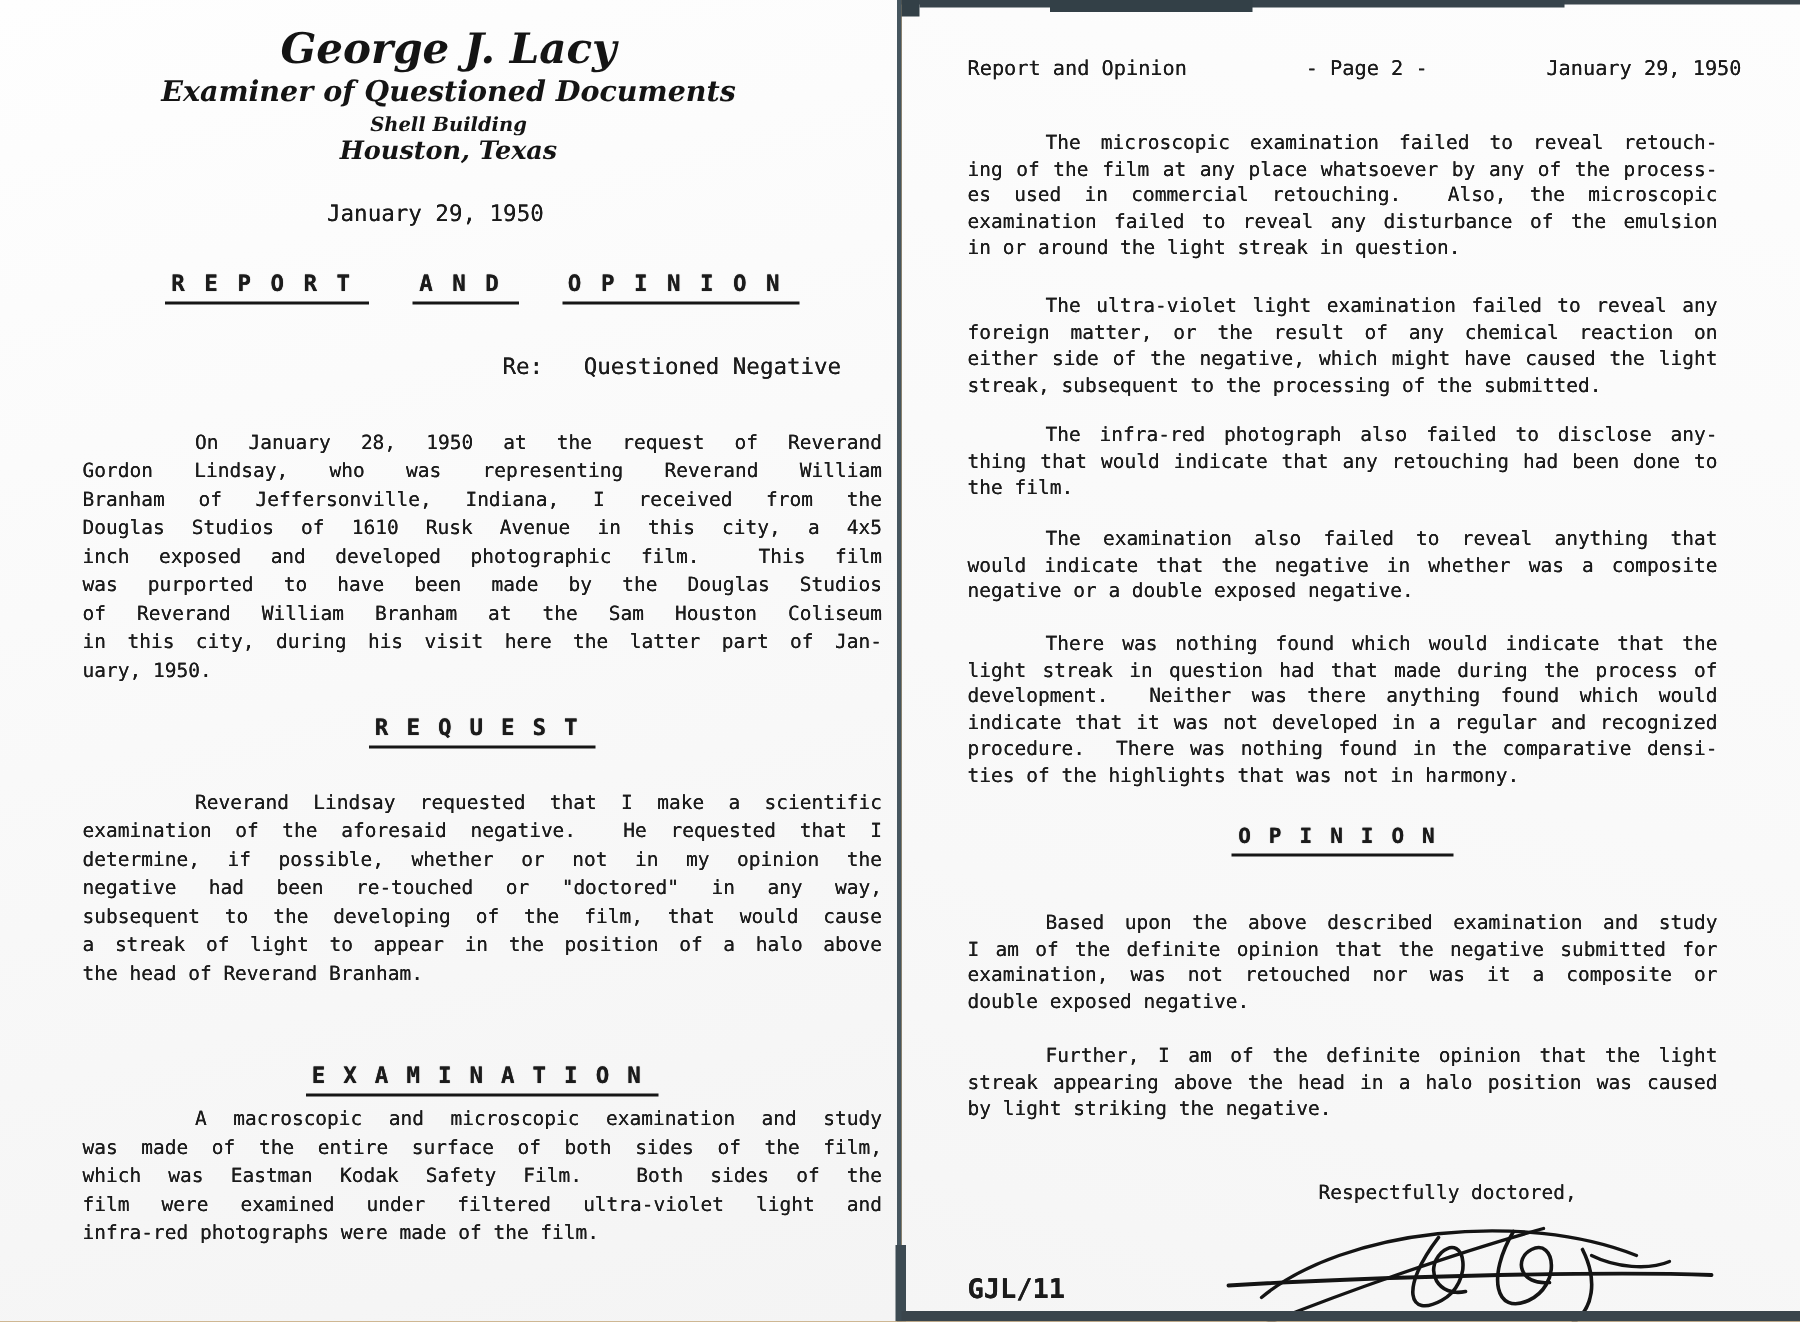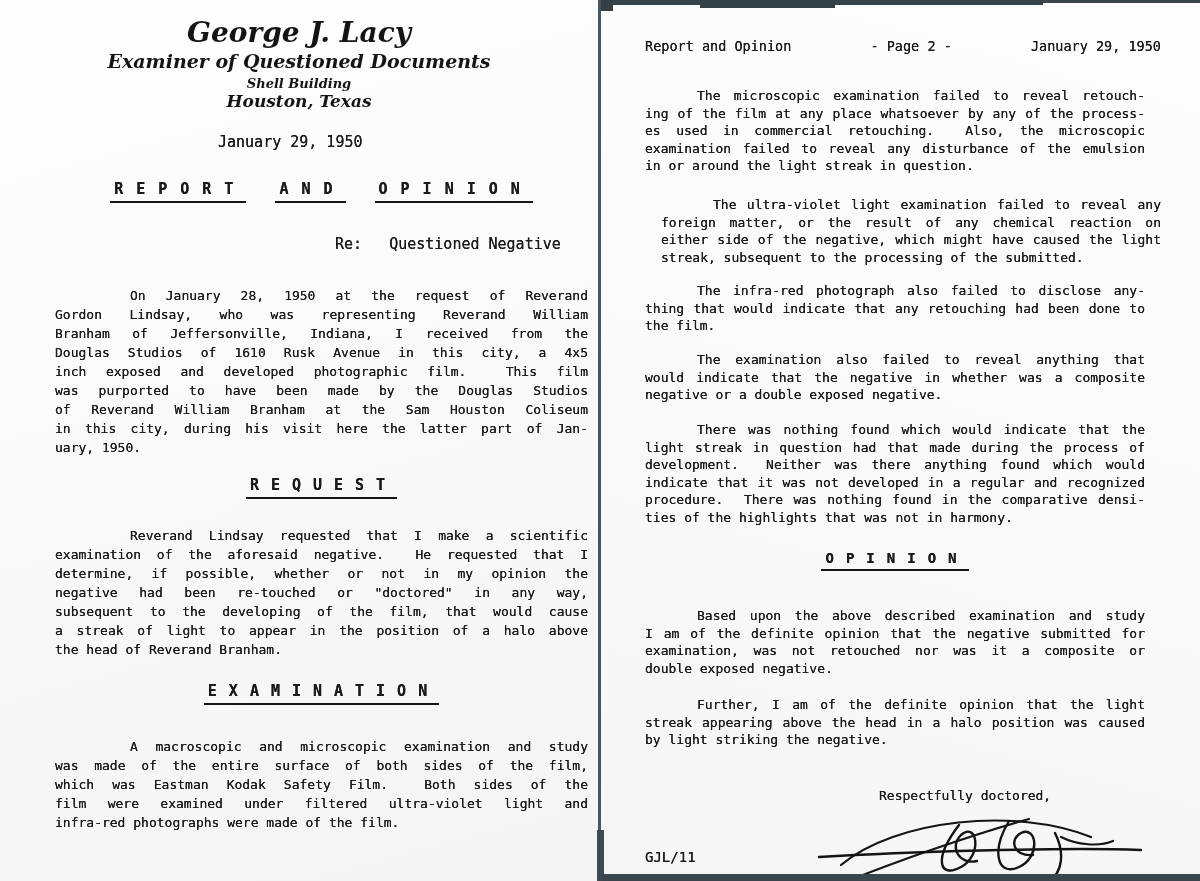--- a/index.html
+++ b/index.html
@@ -35,21 +35,21 @@
   .lh-name{top:16px; font-size:28px;}
   .lh-title{top:50px; font-size:19px;}
   .lh-building{top:76px; font-size:13px;}
   .lh-city{top:91px; font-size:17px;}
 
   .date-line{top:133px; left:218px; font-size:15px; text-shadow:0 0 0.4px currentColor;}
   .re-line{top:235px; left:335px; font-size:15px; white-space:pre; text-shadow:0 0 0.4px currentColor;}
 
   .p2-header{top:38px; left:44px; width:516px; display:flex; justify-content:space-between; font-size:13.5px; text-shadow:0 0 0.4px currentColor;}
   .closing{font-size:13px; text-shadow:0 0 0.4px currentColor;}
-  .initials{font-size:14px; text-shadow:0 0 0.4px currentColor;}
+  .initials{font-size:18px; text-shadow:0 0 0.4px currentColor;font-weight:bold;}
   .sig{stroke:#141414; fill:none; stroke-linecap:round;}
 </style>
 </head>
 <body>
 
 <div class="scan">
 
   <div class="page page-left">
     <div class="abs letterhead lh-name">George J. Lacy</div>
     <div class="abs letterhead lh-title">Examiner of Questioned Documents</div>
@@ -85,21 +85,21 @@
     <div class="abs body-text para p1" style="top:526px; left:55px; width:533px;">
         <div class="tline first">Reverand Lindsay requested that I make a scientific</div>
         <div class="tline">examination of the aforesaid negative.  He requested that I</div>
         <div class="tline">determine, if possible, whether or not in my opinion the</div>
         <div class="tline">negative had been re-touched or "doctored" in any way,</div>
         <div class="tline">subsequent to the developing of the film, that would cause</div>
         <div class="tline">a streak of light to appear in the position of a halo above</div>
         <div class="tline">the head of Reverand Branham.</div>
       </div>
 
-    <div class="abs heading heading-sub" style="top:682px; left:55px; width:533px;text-align:center;">
+    <div class="abs heading heading-sub" style="top:708px; left:55px; width:533px;text-align:center;">
       <span class="hword">EXAMINATION</span>
     </div>
 
     <div class="abs body-text para p1" style="top:737px; left:55px; width:533px;">
         <div class="tline first">A macroscopic and microscopic examination and study</div>
         <div class="tline">was made of the entire surface of both sides of the film,</div>
         <div class="tline">which was Eastman Kodak Safety Film.  Both sides of the</div>
         <div class="tline">film were examined under filtered ultra-violet light and</div>
         <div class="tline">infra-red photographs were made of the film.</div>
       </div>
@@ -113,21 +113,21 @@
     </div>
 
     <div class="abs body-text-p2 para p2col" style="top:87px; left:44px; width:500px;">
         <div class="tline first">The microscopic examination failed to reveal retouch-</div>
         <div class="tline">ing of the film at any place whatsoever by any of the process-</div>
         <div class="tline">es used in commercial retouching.  Also, the microscopic</div>
         <div class="tline">examination failed to reveal any disturbance of the emulsion</div>
         <div class="tline">in or around the light streak in question.</div>
       </div>
 
-    <div class="abs body-text-p2 para p2col" style="top:196px; left:44px; width:500px;margin-left:16px;">
+    <div class="abs body-text-p2 para p2col" style="top:196px; left:44px; width:500px;">
         <div class="tline first">The ultra-violet light examination failed to reveal any</div>
         <div class="tline">foreign matter, or the result of any chemical reaction on</div>
         <div class="tline">either side of the negative, which might have caused the light</div>
         <div class="tline">streak, subsequent to the processing of the submitted.</div>
       </div>
 
     <div class="abs body-text-p2 para p2col" style="top:282px; left:44px; width:500px;">
         <div class="tline first">The infra-red photograph also failed to disclose any-</div>
         <div class="tline">thing that would indicate that any retouching had been done to</div>
         <div class="tline">the film.</div>

